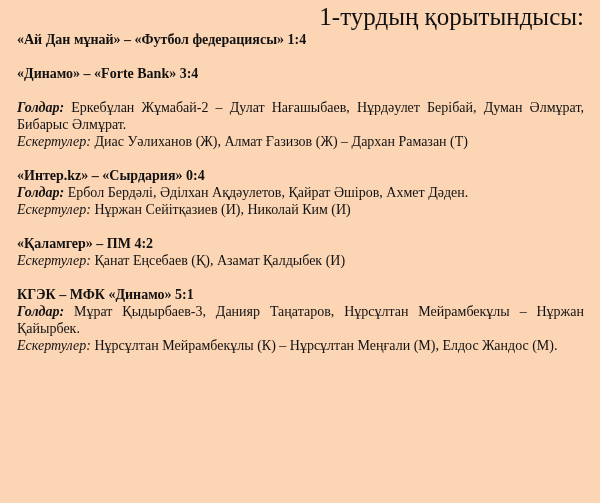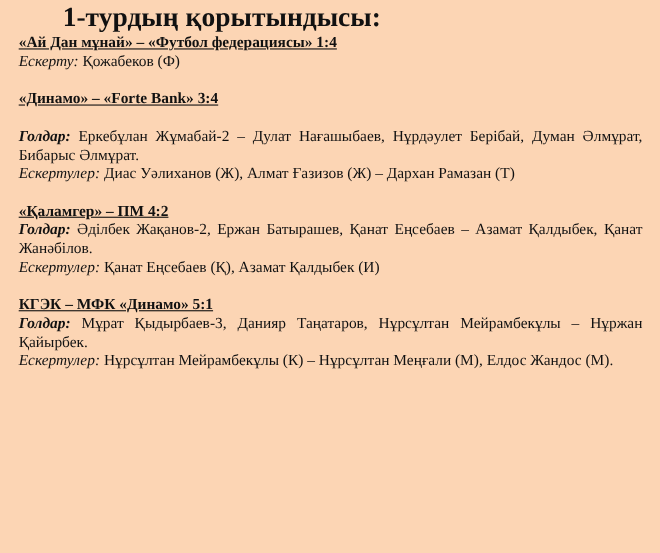--- a/index.html
+++ b/index.html
@@ -4,53 +4,56 @@
 <style>
   html, body { margin: 0; padding: 0; }
   body {
     width: 600px; height: 503px; overflow: hidden;
     background: #FCD5B4;
     font-family: "Liberation Serif", "DejaVu Serif", serif;
     color: #111;
   }
   .page { padding: 4px 16px 0 17px; box-sizing: border-box; width: 600px; }
   .title {
-    text-align: left; font-weight: bold; font-size: 25px;
+    text-align: right; font-weight: normal; font-size: 25px;
     line-height: 26px; margin: 0 0 1px 0; padding-left: 40px;
   }
   .match { margin-bottom: 17px; }
-  .match-head { font-weight: bold; font-size: 14px; line-height: 17px; text-decoration: underline; }
+  .match-head { font-weight: bold; font-size: 14px; line-height: 17px; }
   .line { font-size: 14px; line-height: 17px; text-align: justify; }
   .lbl-bold { font-weight: bold; font-style: italic; }
   .lbl-it { font-style: italic; }
 </style>
 </head>
 <body>
 
 <div class="page">
   <div class="title">1-турдың қорытындысы:</div>
 
   <div class="match">
     <div class="match-head">«Ай Дан мұнай» – «Футбол федерациясы» 1:4</div>
-    <div class="line"><span class="lbl-it">Ескерту:</span><span> Қожабеков (Ф)</span></div>
   </div>
 
   <div class="match">
     <div class="match-head">«Динамо» – «Forte Bank» 3:4</div>
   </div>
 
   <div class="match">
     <div class="line"><span class="lbl-bold">Голдар:</span><span> Еркебұлан Жұмабай-2 – Дулат Нағашыбаев, Нұрдәулет Берібай, Думан Әлмұрат, Бибарыс Әлмұрат.</span></div>
     <div class="line"><span class="lbl-it">Ескертулер:</span><span> Диас Уәлиханов (Ж), Алмат Ғазизов (Ж) – Дархан Рамазан (Т)</span></div>
   </div>
 
+  <div class="match">
+    <div class="match-head">«Интер.kz» – «Сырдария» 0:4</div>
+    <div class="line"><span class="lbl-bold">Голдар:</span><span> Ербол Бердәлі, Әділхан Ақдәулетов, Қайрат Әшіров, Ахмет Дәден.</span></div>
+    <div class="line"><span class="lbl-it">Ескертулер:</span><span> Нұржан Сейітқазиев (И), Николай Ким (И)</span></div>
+  </div>
 
   <div class="match">
     <div class="match-head">«Қаламгер» – ПМ 4:2</div>
-    <div class="line"><span class="lbl-bold">Голдар:</span><span> Әділбек Жақанов-2, Ержан Батырашев, Қанат Еңсебаев – Азамат Қалдыбек, Қанат Жанәбілов.</span></div>
     <div class="line"><span class="lbl-it">Ескертулер:</span><span> Қанат Еңсебаев (Қ), Азамат Қалдыбек (И)</span></div>
   </div>
 
   <div class="match">
     <div class="match-head">КГЭК – МФК «Динамо» 5:1</div>
     <div class="line"><span class="lbl-bold">Голдар:</span><span> Мұрат Қыдырбаев-3, Данияр Таңатаров, Нұрсұлтан Мейрамбекұлы – Нұржан Қайырбек.</span></div>
     <div class="line"><span class="lbl-it">Ескертулер:</span><span> Нұрсұлтан Мейрамбекұлы (К) – Нұрсұлтан Меңғали (М), Елдос Жандос (М).</span></div>
   </div>
 </div>
 

